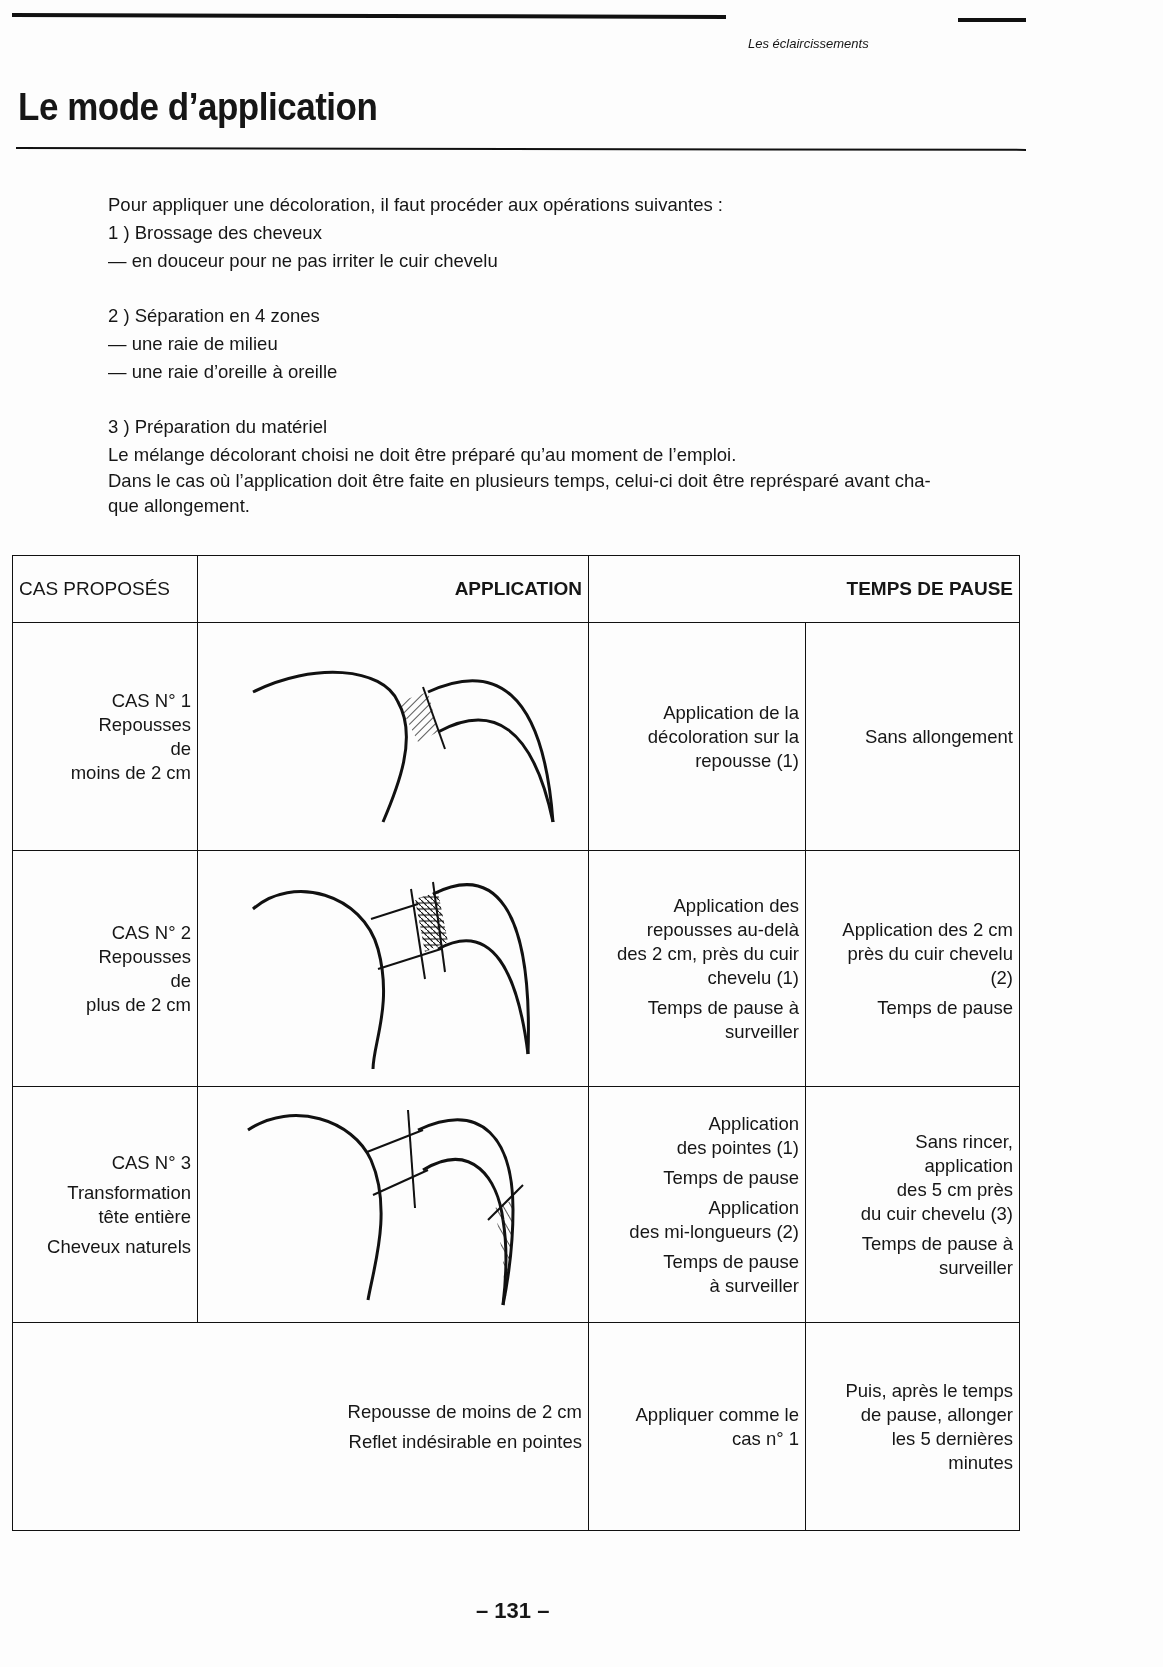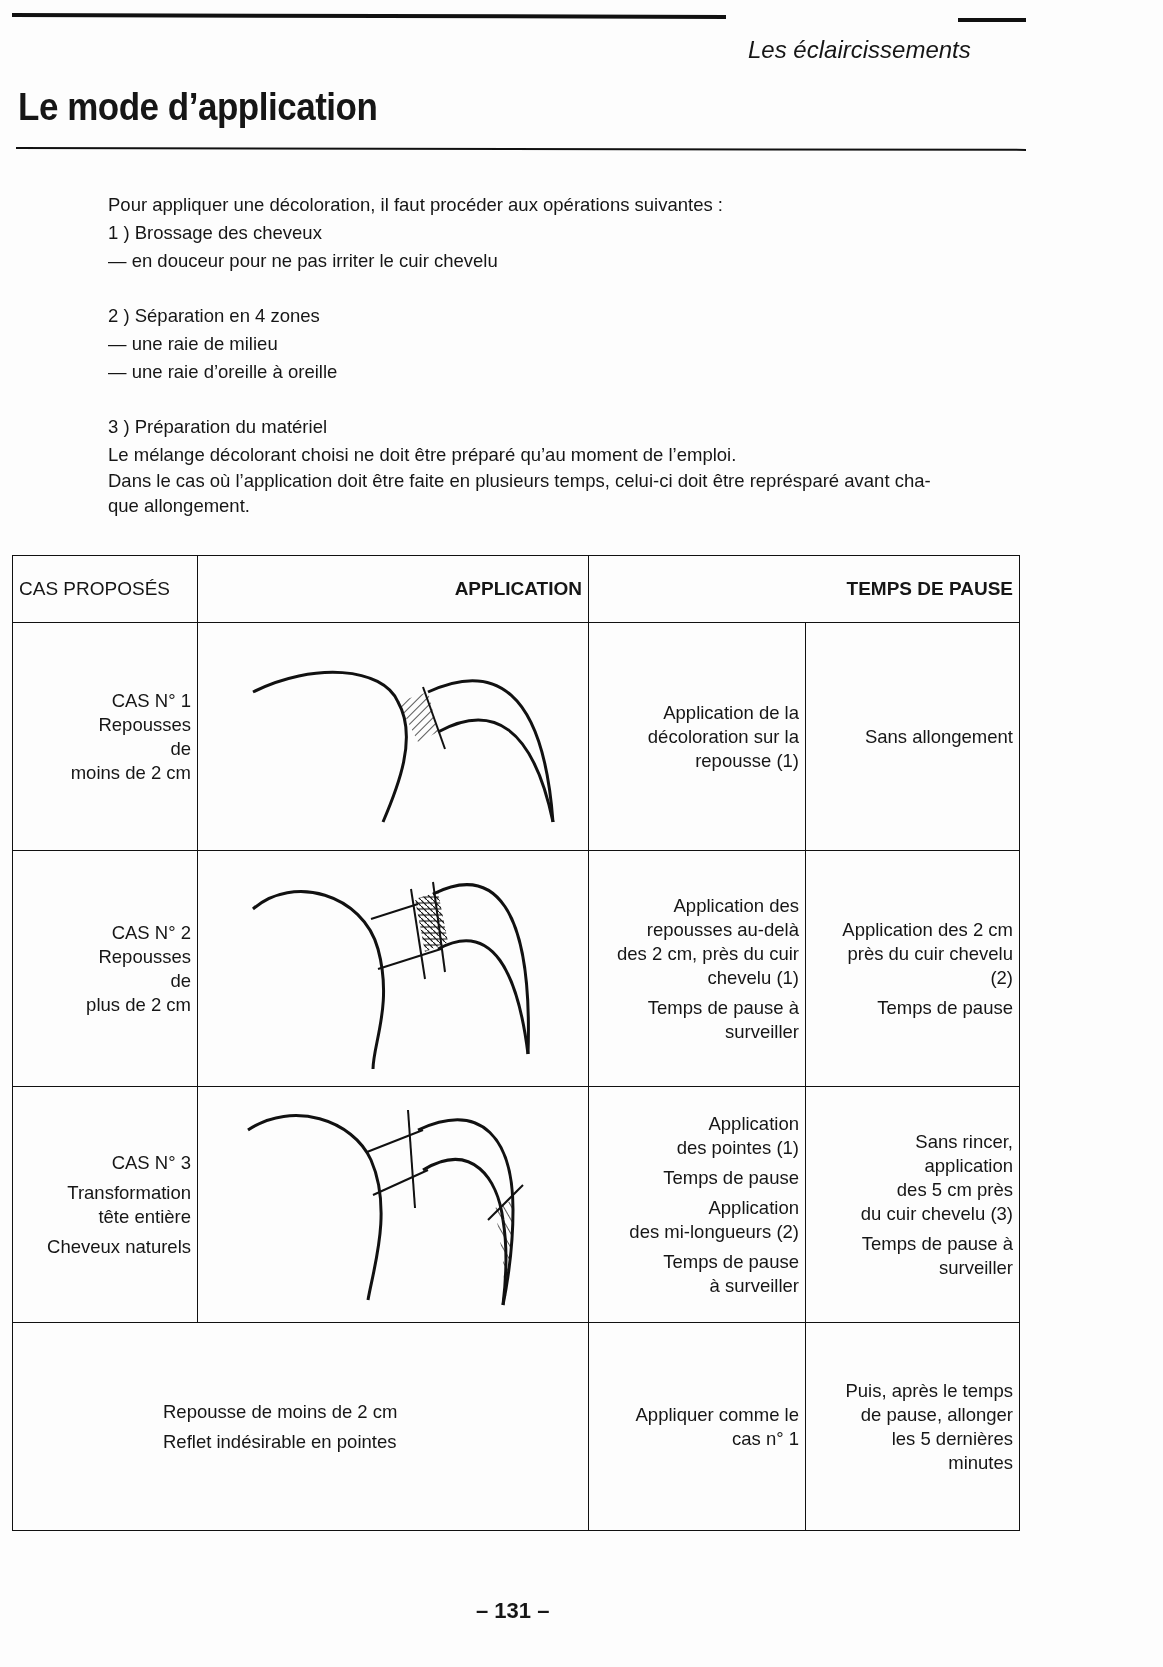--- a/index.html
+++ b/index.html
@@ -1,19 +1,19 @@
 <!DOCTYPE html>
 <html><head>
 <meta charset="utf-8">
 <style>
   html, body { margin:0; padding:0; background:#fdfdfd; }
   body { width:1163px; height:1667px; position:relative; overflow:hidden;
          font-family:"Liberation Sans", sans-serif; color:#161616; }
   .hdr-line-left { position:absolute; left:12px; top:14px; width:714px; height:4px; background:#111; transform:rotate(0.15deg); }
-  .hdr-title { position:absolute; left:748px; top:4px; font-style:italic; font-size:24px;margin-top:32px; }
+  .hdr-title { position:absolute; left:748px; top:4px; font-style:italic; font-size:13px;margin-top:32px; }
   .hdr-line-right { position:absolute; left:958px; top:18px; width:68px; height:4px; background:#111; }
   .page-title { position:absolute; left:18px; top:86px; font-size:38px; font-weight:bold; letter-spacing:-0.5px; transform:scaleX(0.92); transform-origin:left; }
   .title-rule { position:absolute; left:16px; top:148px; width:1010px; height:2px; background:#111; transform:rotate(0.1deg); }
   .intro { position:absolute; left:107px; top:190px; font-size:18.5px; line-height:27px; width:920px; }
   .intro p { margin:1px; }
   .intro .gap { height:26px; }
   .intro .tight { line-height:24px; }
 
   table.cases { position:absolute; left:12px; top:555px; width:1008px; height:976px; border-collapse:collapse; font-size:18.5px; }
   table.cases td, table.cases th { border:1.6px solid #111; text-align:right; vertical-align:middle; padding:0 6px; line-height:24px; }
@@ -175,21 +175,21 @@
       <span class="line">application</span>
       <span class="line">des 5 cm près</span>
       <span class="line">du cuir chevelu (3)</span>
       <span class="sp"></span>
       <span class="line">Temps de pause à</span>
       <span class="line">surveiller</span>
     </td>
   </tr>
 
   <tr style="height:204px">
-    <td colspan="2" style="text-align:left; padding-left:150px;margin-left:20px;">
+    <td colspan="2" style="text-align:right; padding-left:150px;margin-left:20px;">
       <span class="line">Repousse de moins de 2 cm</span>
       <span class="sp"></span>
       <span class="line">Reflet indésirable en pointes</span>
     </td>
     <td class="pause1">
       <span class="line">Appliquer comme le</span>
       <span class="line">cas n° 1</span>
     </td>
     <td>
       <span class="line">Puis, après le temps</span>

